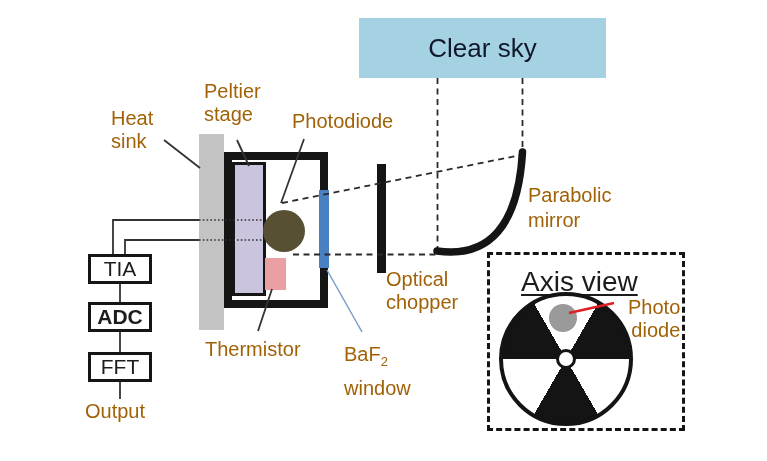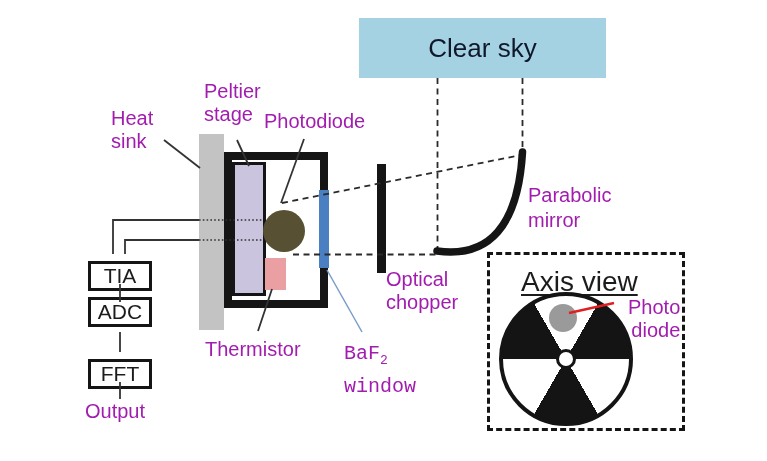--- a/index.html
+++ b/index.html
@@ -3,21 +3,21 @@
 <meta charset="utf-8">
 <style>
   html,body{margin:0;padding:0;background:#fff;}
   #canvas{
     position:relative;width:767px;height:461px;background:#ffffff;
     font-family:"Liberation Sans",sans-serif;color:#1c1c1c;overflow:hidden;
     outline:1px solid #d8d8d8;
   }
   .abs{position:absolute;}
   .label{
-    position:absolute;font-size:20px;line-height:23px;color:#a21caf;
+    position:absolute;font-size:20px;line-height:23px;color:#a16207;
     white-space:pre-line;
   }
   
   #sky-box{left:359px;top:18px;width:247px;height:60px;background:#a5d2e2;
     display:flex;align-items:center;justify-content:center;}
   #sky-box span{font-size:26px;color:#0f172a;}
   
   #heatsink-bar{left:199px;top:134px;width:25px;height:196px;background:#c3c3c3;}
   
   #detector-box{left:224px;top:152px;width:104px;height:156px;
@@ -26,31 +26,31 @@
     border:3px solid #151515;box-sizing:border-box;}
   #thermistor-rect{left:265px;top:258px;width:21px;height:32px;background:#eaa0a3;}
   #photodiode-circle{left:263px;top:210px;width:42px;height:42px;border-radius:50%;
     background:#575033;}
   #window-strip{left:319px;top:190px;width:10px;height:78px;background:#4a7fc1;}
   
   #chopper-bar{left:377px;top:164px;width:9px;height:109px;background:#151515;}
   
   .chain-box{position:absolute;left:88px;width:64px;height:30px;
     border:3px solid #151515;box-sizing:border-box;background:#fff;
-    display:flex;align-items:center;justify-content:center;margin-top:7px;}
+    display:flex;align-items:center;justify-content:center;}
   .chain-box span{font-size:21px;}
-  #tia-box{top:254px;} #adc-box{top:290px;} #fft-box{top:352px;}
+  #tia-box{top:254px;} #adc-box{top:302px;font-weight:bold;} #fft-box{top:352px;}
   #output-label{left:85px;top:400px;width:70px;}
   
   #heatsink-label{left:111px;top:107px;}
   #peltier-label{left:204px;top:80px;}
-  #photodiode-label{left:264px;top:110px;}
+  #photodiode-label{left:292px;top:110px;}
   #thermistor-label{left:205px;top:338px;}
   #chopper-label{left:386px;top:268px;}
-  #baf2-label{left:344px;top:341px;line-height:26px;font-family:Liberation Mono, monospace;}
+  #baf2-label{left:344px;top:341px;line-height:26px;}
   #baf2-label sub{font-size:13px;}
   #mirror-label{left:521px;top:183px;line-height:25px;margin-left:7px;}
   
   #inset{left:487px;top:252px;width:198px;height:179px;border:3px dashed #151515;
     box-sizing:border-box;background:#fff;}
   #axis-view-title{left:31px;top:11px;font-size:28px;text-decoration:underline;
     text-underline-offset:3px;}
   #wheel{left:9px;top:37px;width:126px;height:126px;border:4px solid #141414;
     border-radius:50%;box-sizing:content-box;
     background:conic-gradient(from -30deg,

